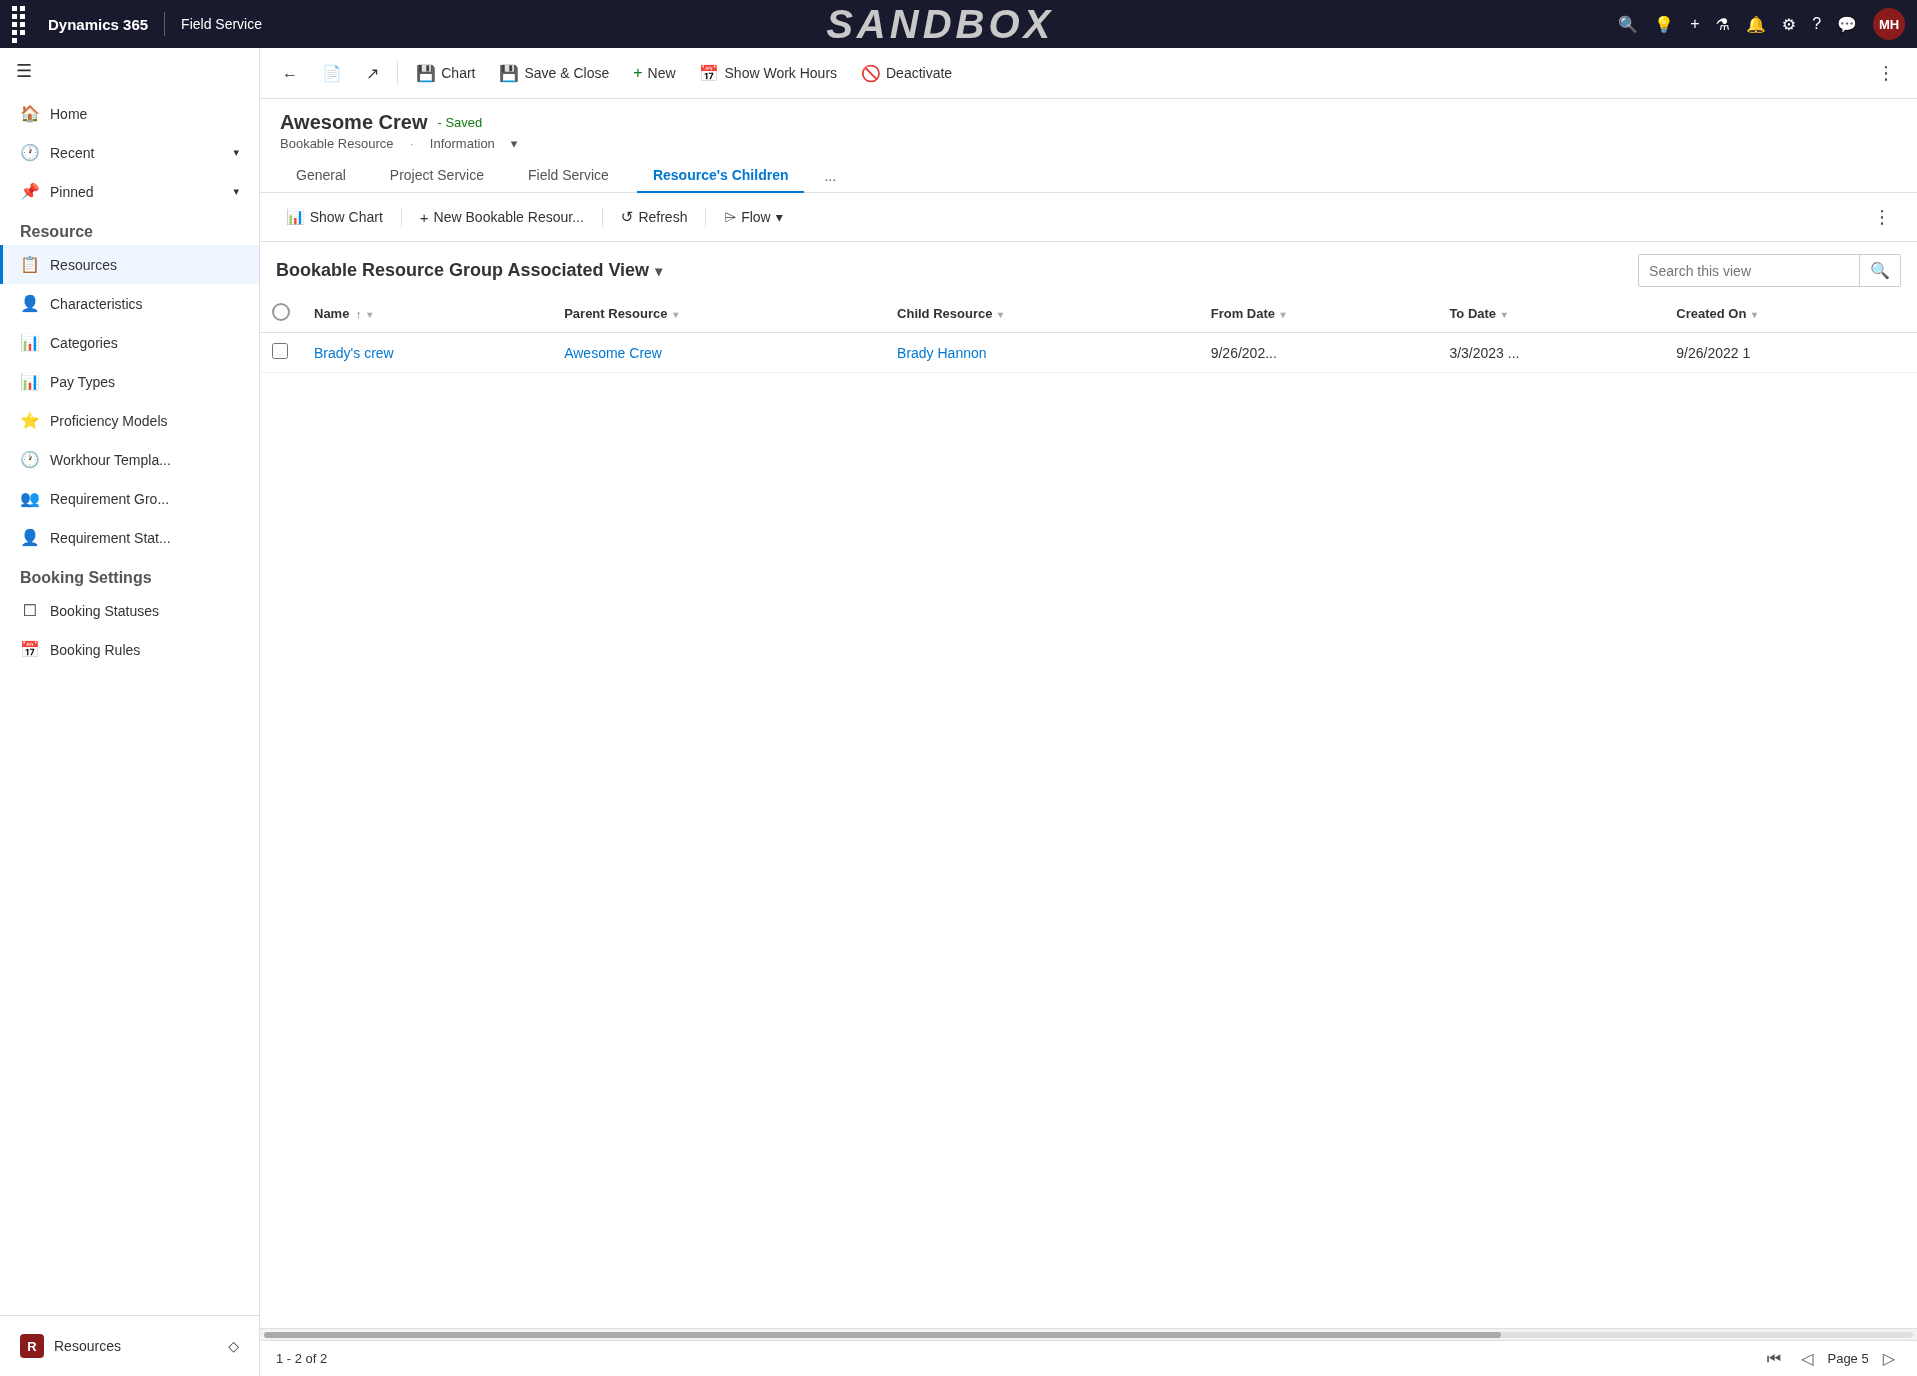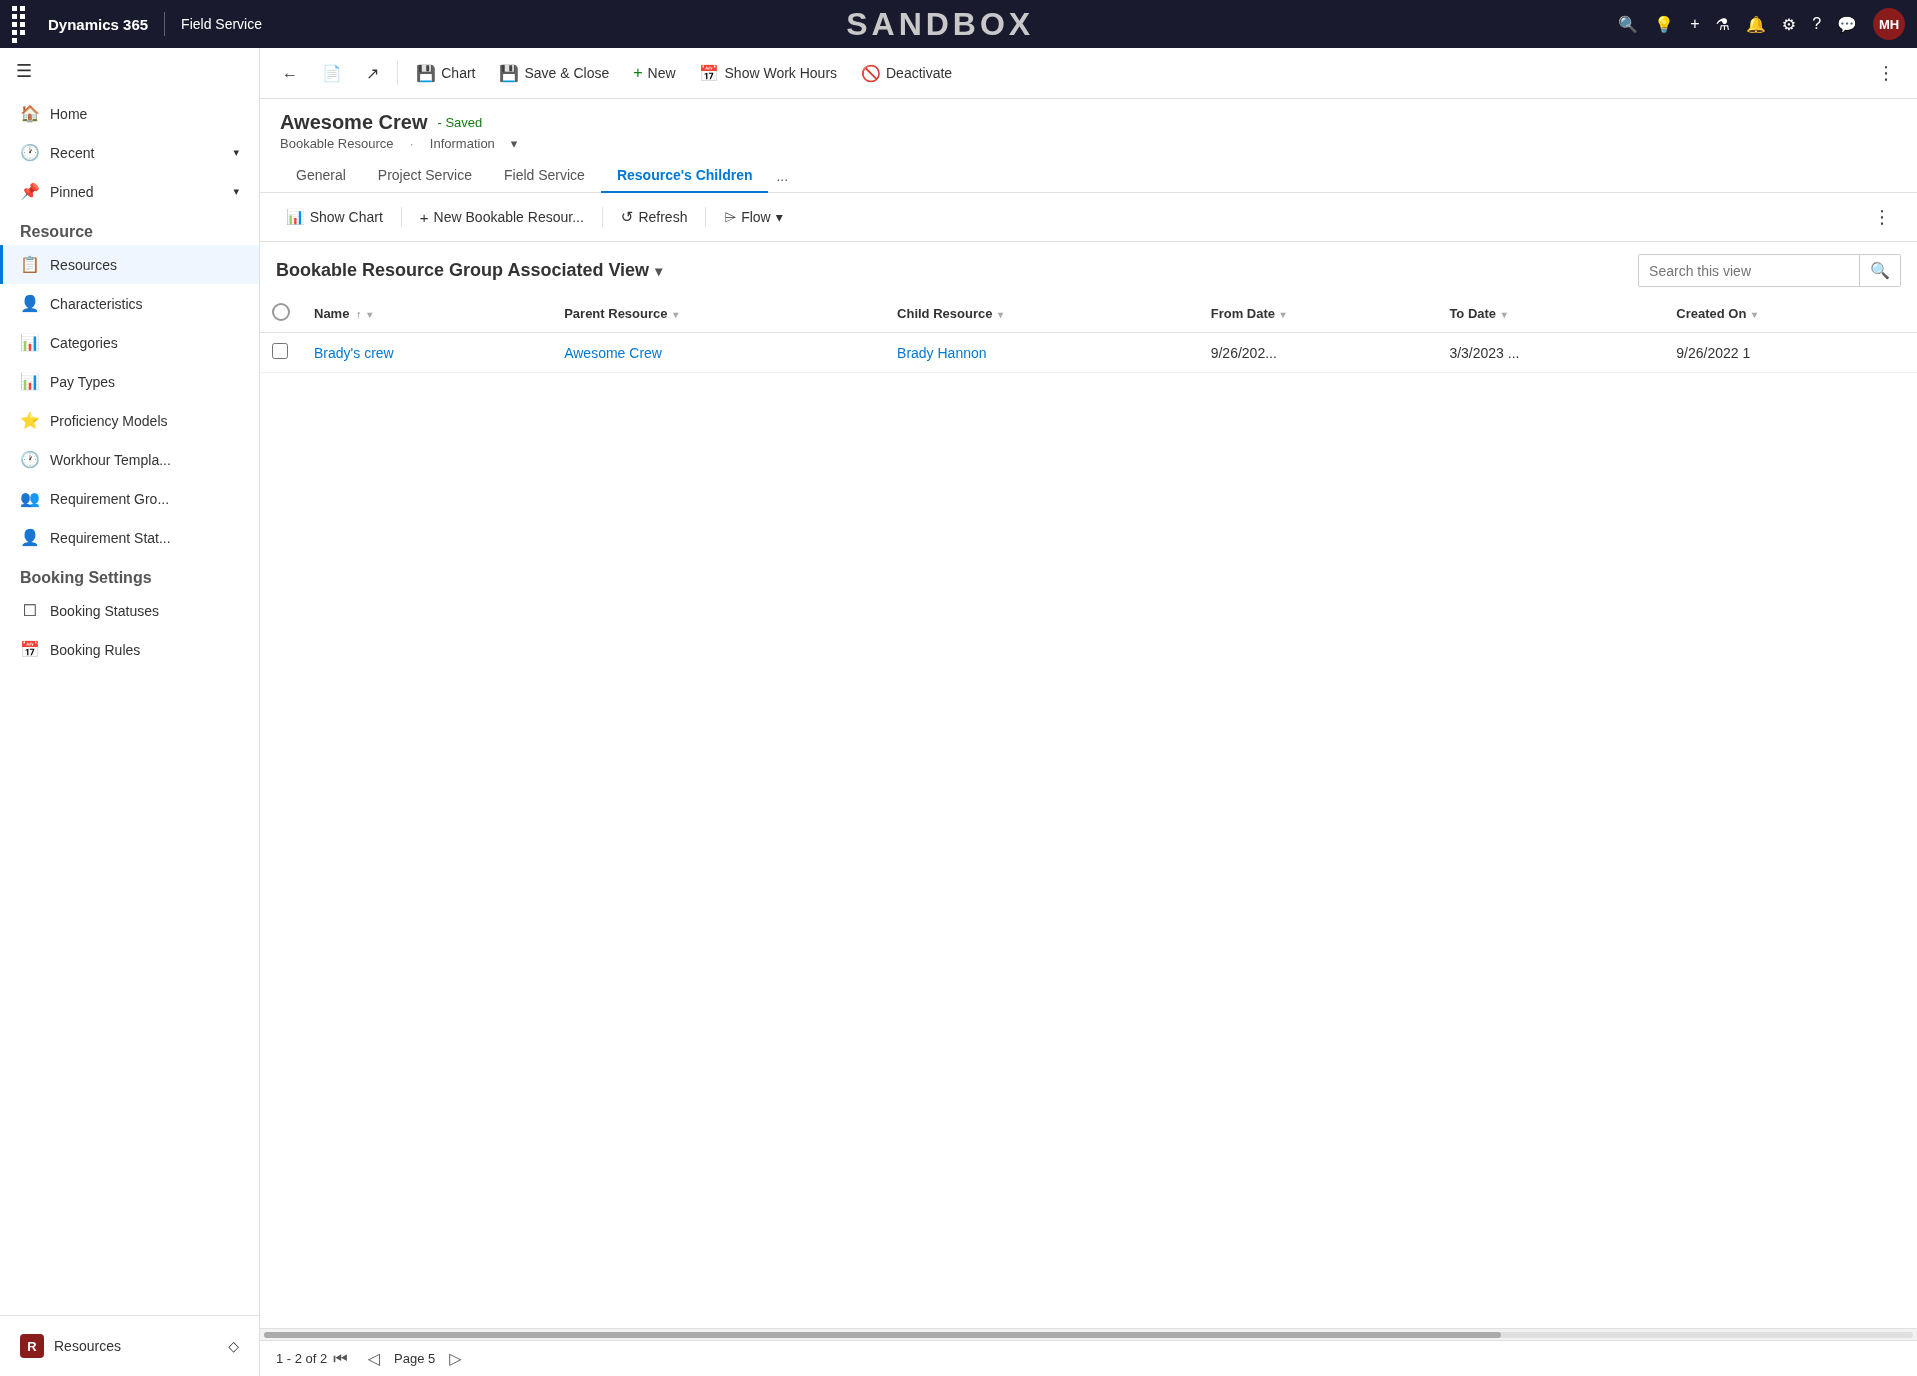--- a/index.html
+++ b/index.html
@@ -14,21 +14,21 @@
       height: 48px;
       padding: 0 12px;
       flex-shrink: 0;
       gap: 8px;
     }
     .top-nav-waffle { display: flex; gap: 3px; flex-wrap: wrap; width: 20px; cursor: pointer; }
     .top-nav-waffle span { width: 5px; height: 5px; background: #fff; display: block; }
     .top-nav-brand { font-weight: 700; font-size: 15px; margin-left: 8px; white-space: nowrap; }
     .top-nav-divider { width: 1px; height: 24px; background: rgba(255,255,255,0.3); margin: 0 8px; }
     .top-nav-module { font-size: 14px; white-space: nowrap; }
-    .top-nav-sandbox { font-size: 32px; font-weight: 700; letter-spacing: 4px; flex: 1; text-align: center; color: #c8c8c8; }
+    .top-nav-sandbox { font-size: 40px; font-weight: 700; letter-spacing: 4px; flex: 1; text-align: center; color: #c8c8c8; font-style: italic; }
     .top-nav-icons { display: flex; align-items: center; gap: 16px; }
     .top-nav-icon { cursor: pointer; color: #fff; font-size: 16px; }
     .top-nav-avatar { width: 32px; height: 32px; background: #8b1c1c; border-radius: 50%; display: flex; align-items: center; justify-content: center; font-weight: 700; font-size: 13px; color: #fff; cursor: pointer; }
 
     
     .main-layout { display: flex; flex: 1; overflow: hidden; }
 
     
     .sidebar {
       width: 260px;
@@ -72,21 +72,21 @@
 
     
     .page-header { padding: 12px 20px 0; flex-shrink: 0; }
     .page-title-row { display: flex; align-items: center; gap: 10px; }
     .page-title { font-size: 20px; font-weight: 600; }
     .page-saved-badge { color: #107c10; font-size: 13px; }
     .page-subtitle { font-size: 13px; color: #555; display: flex; align-items: center; gap: 16px; padding: 2px 0 0; }
     .page-subtitle-sep { color: #999; }
 
     
-    .tabs { display: flex; align-items: center; gap: 0; padding: 8px 20px 0; border-bottom: 1px solid #e0e0e0; flex-shrink: 0; }
+    .tabs { display: flex; align-items: center; gap: 12px; padding: 8px 20px 0; border-bottom: 1px solid #e0e0e0; flex-shrink: 0; }
     .tab {
       padding: 8px 16px; cursor: pointer; font-size: 14px; color: #555;
       border-bottom: 2px solid transparent; margin-bottom: -1px;
     }
     .tab.active { color: #0078d4; border-bottom: 2px solid #0078d4; font-weight: 600; }
     .tab-more { padding: 8px 8px; cursor: pointer; color: #555; }
 
     
     .sub-toolbar {
       display: flex; align-items: center; gap: 4px;
@@ -147,21 +147,21 @@
     .scroll-bar-area {
       height: 12px; background: #f3f2f1;
       border-top: 1px solid #e0e0e0; flex-shrink: 0;
       position: relative; display: flex; align-items: center; padding: 0 4px;
     }
     .scroll-bar-track { flex: 1; height: 6px; background: #e0e0e0; border-radius: 3px; position: relative; }
     .scroll-bar-thumb { width: 75%; height: 6px; background: #aaa; border-radius: 3px; position: absolute; left: 0; }
 
     
     .footer {
-      display: flex; align-items: center; justify-content: flex-start;
+      display: flex; align-items: center; justify-content: space-between;
       padding: 6px 16px; border-top: 1px solid #e0e0e0; font-size: 13px;
       flex-shrink: 0; background: #fff;
     }
     .footer-pager { display: flex; align-items: center; gap: 8px; }
     .footer-pager-btn { background: none; border: none; cursor: pointer; font-size: 16px; color: #555; padding: 2px 6px; }
     .footer-pager-btn:disabled { color: #ccc; cursor: default; }
 
     
     .sidebar-bottom-section {
       margin-top: auto; border-top: 1px solid #e0e0e0;

